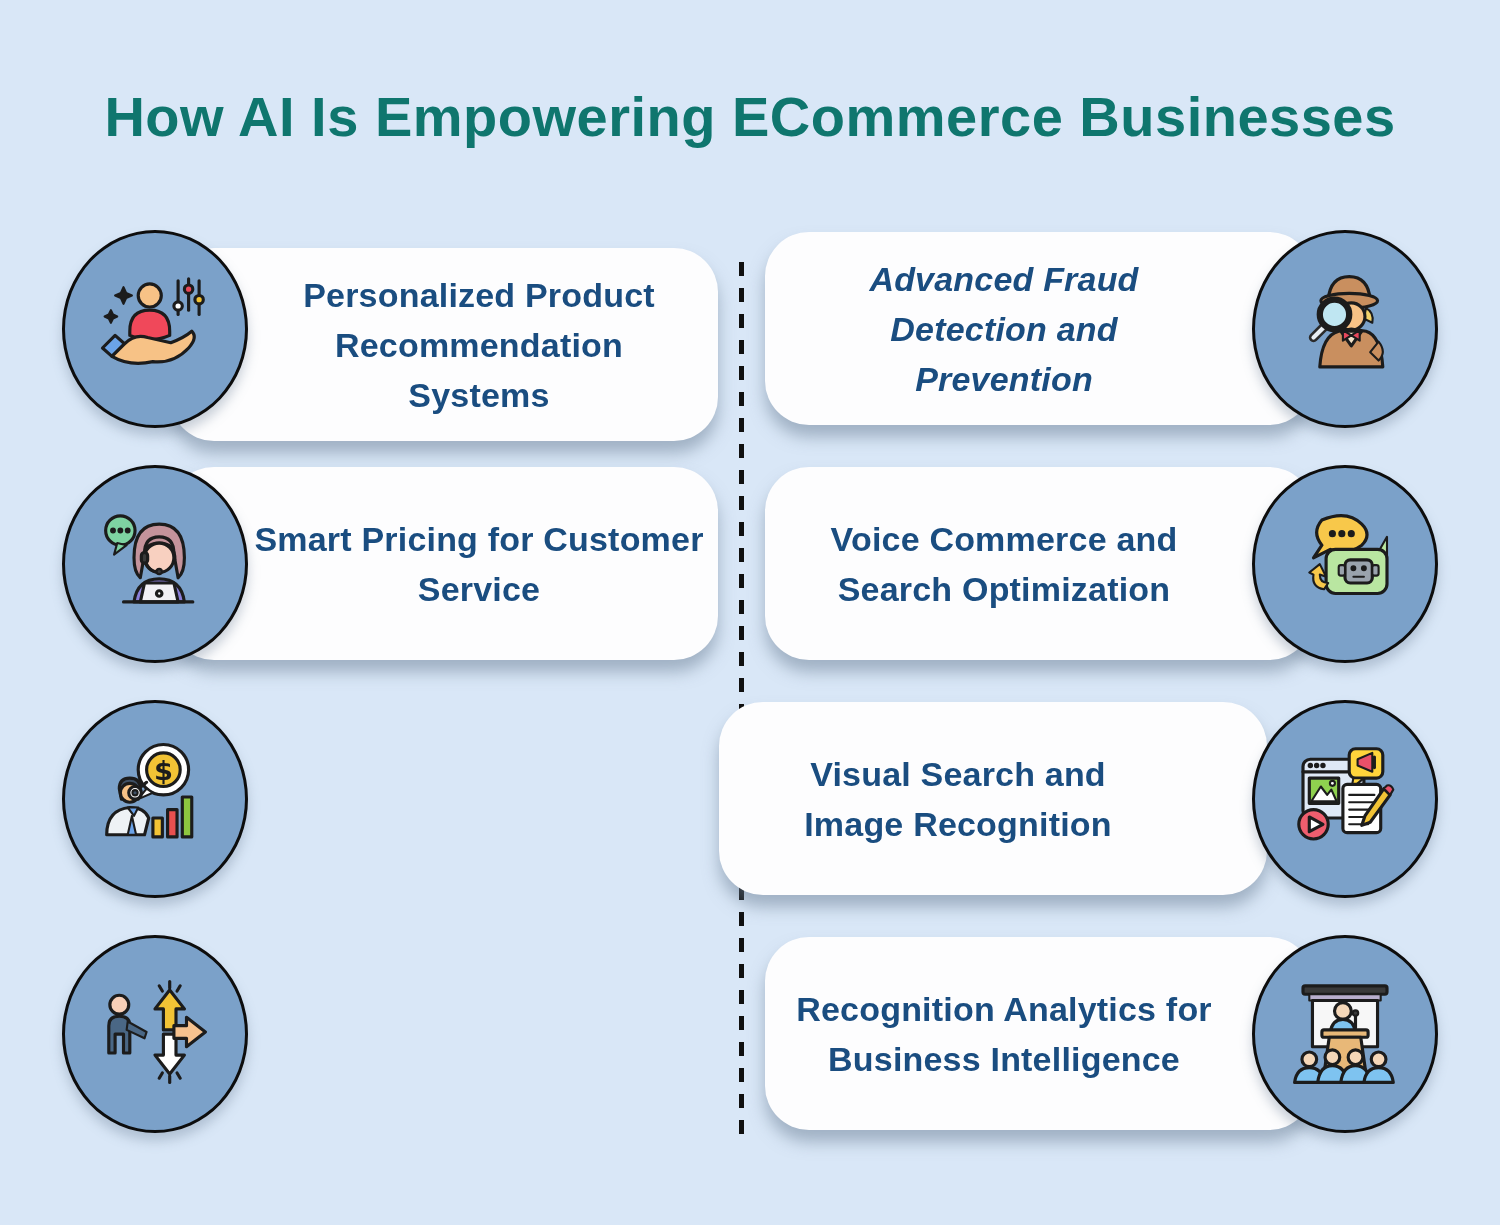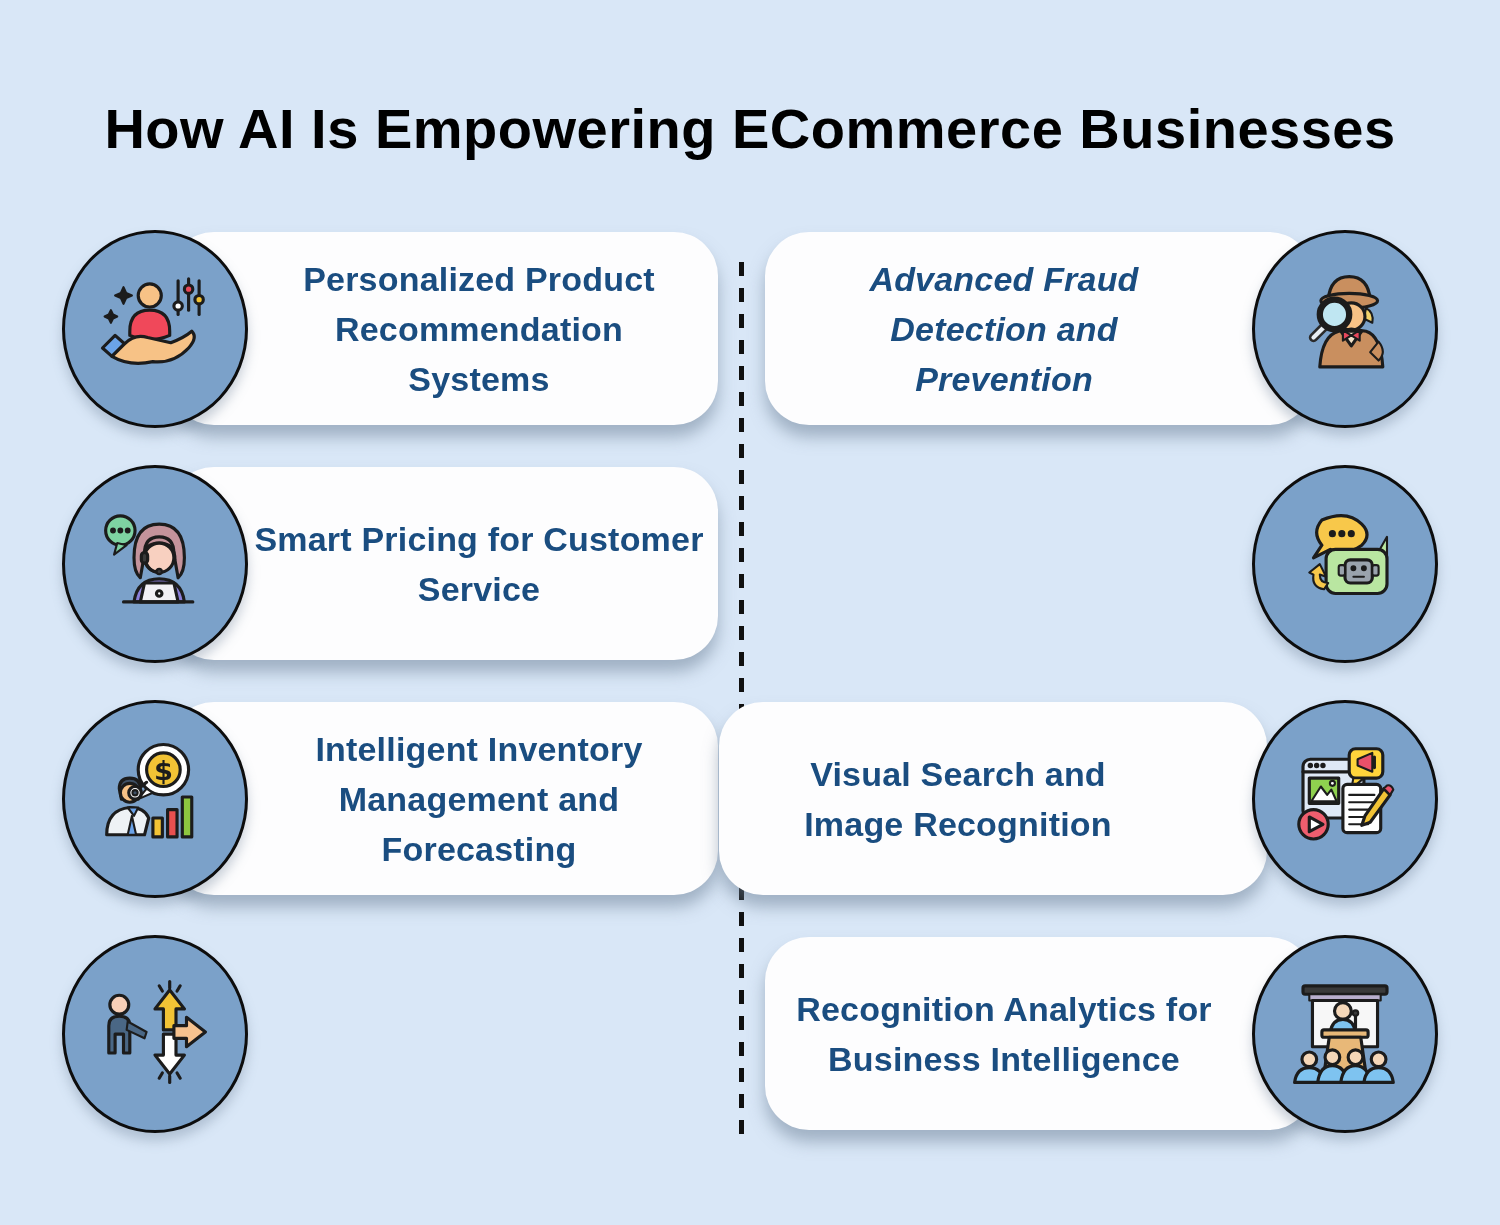--- a/index.html
+++ b/index.html
@@ -2,22 +2,22 @@
 <html><head>
 <meta charset="utf-8">
 <style>
   html,body{margin:0;padding:0;background:#d9e7f7;}
   .canvas{
     position:relative;width:1500px;height:1225px;overflow:hidden;
     background:#d9e7f7;
     font-family:"Liberation Sans","DejaVu Sans",sans-serif;
   }
   .title{
-    position:absolute;top:96px;left:0;width:1500px;text-align:center;
-    font-size:56px;font-weight:800;color:#000000;letter-spacing:0.5px;
+    position:absolute;top:84px;left:0;width:1500px;text-align:center;
+    font-size:56px;font-weight:800;color:#0f766e;letter-spacing:0.5px;
   }
   .divider{
     position:absolute;left:739px;top:262px;width:5px;height:880px;
     background:repeating-linear-gradient(to bottom,#101010 0 14px,transparent 14px 26px);
   }
   .card{
     position:absolute;width:548px;height:193px;box-sizing:border-box;
     background:#fdfdfe;border-radius:44px;
     box-shadow:0 12px 16px rgba(104,124,146,0.5);
     display:flex;align-items:center;justify-content:center;
@@ -41,21 +41,21 @@
 </style>
 </head>
 <body>
 
 <div class="canvas">
 
   <div class="title">How AI Is Empowering ECommerce Businesses</div>
 
   <div class="divider"></div>
 
-  <div class="card left" style="left:170px;top:232px;">
+  <div class="card left" style="left:170px;top:248px;">
     <div class="card-label" style="max-width:420px;">Personalized Product Recommendation Systems</div>
   </div>
   <div class="circle" style="left:62px;top:230px;">
     <span>
       <svg viewBox="0 0 120 120">
         <g class="ic">
           <line x1="82" y1="16" x2="82" y2="48"></line>
           <line x1="92" y1="14" x2="92" y2="44"></line>
           <line x1="102" y1="16" x2="102" y2="48"></line>
           <circle cx="82" cy="40" r="4" fill="#ffffff"></circle>
@@ -92,23 +92,20 @@
           <circle cx="64" cy="69" r="2.5" fill="#3a3a3a" class="thin"></circle>
           <path d="M40 98 Q43 76 64 76 Q85 76 88 98 Z" fill="#8b7fd9"></path>
           <path d="M50 80 L78 80 L82 98 L46 98 Z" fill="#f2f1f5"></path>
           <circle cx="64" cy="90" r="2.6" fill="#ffffff"></circle>
           <line x1="30" y1="98" x2="96" y2="98"></line>
         </g>
       </svg>
     </span>
   </div>
 
-  <div class="card left" style="left:170px;top:702px;">
-    <div class="card-label" style="max-width:430px;">Intelligent Inventory Management and Forecasting</div>
-  </div>
   <div class="circle" style="left:62px;top:700px;">
     <span>
       <svg viewBox="0 0 120 120">
         <g class="ic">
           <circle cx="68" cy="34" r="24" fill="#ffffff"></circle>
           <path d="M52 52 L44 62 L58 56 Z" fill="#ffffff" class="thin"></path>
           <circle cx="68" cy="34" r="16" fill="#f2c335"></circle>
           <text x="68" y="44" text-anchor="middle" class="dollar-text" stroke="none">$</text>
           <path d="M26 52 Q26 42 36 42 Q46 42 46 52 L44 62 L28 62 Z" fill="#3f5166"></path>
           <circle cx="36" cy="56" r="9" fill="#f7c286"></circle>
@@ -163,20 +160,23 @@
           <path d="M66 68 L58 63 L58 73 Z M66 68 L74 63 L74 73 Z" fill="#e8485c" class="thin"></path>
           <path d="M92 74 Q100 84 92 92 L84 84 Z" fill="#c98f5f" class="thin"></path>
           <line x1="42" y1="58" x2="30" y2="70" stroke-width="9" stroke="#2b2b2b"></line>
           <line x1="42" y1="58" x2="30" y2="70" stroke-width="4" stroke="#e8eef2"></line>
           <circle cx="50" cy="48" r="14" fill="#bfe6f2" stroke-width="6"></circle>
         </g>
       </svg>
     </span>
   </div>
 
+  <div class="card right" style="left:765px;top:467px;">
+    <div class="card-label" style="max-width:440px;">Voice Commerce and Search Optimization</div>
+  </div>
   <div class="circle" style="left:1252px;top:465px;">
     <span>
       <svg viewBox="0 0 120 120">
         <g class="ic">
           <path d="M38 20 Q62 10 76 24 Q86 34 76 44 Q62 54 46 48 L30 56 L38 44 Q28 32 38 20 Z" fill="#f8c84a"></path>
           <circle cx="48" cy="33" r="2.4" fill="#1c1c1c" class="thin"></circle>
           <circle cx="57" cy="33" r="2.4" fill="#1c1c1c" class="thin"></circle>
           <circle cx="66" cy="33" r="2.4" fill="#1c1c1c" class="thin"></circle>
           <path d="M92 50 L100 36 L100 56 Z" fill="#b9e6a1" class="thin"></path>
           <rect x="42" y="48" width="58" height="42" rx="9" fill="#b9e6a1"></rect>

